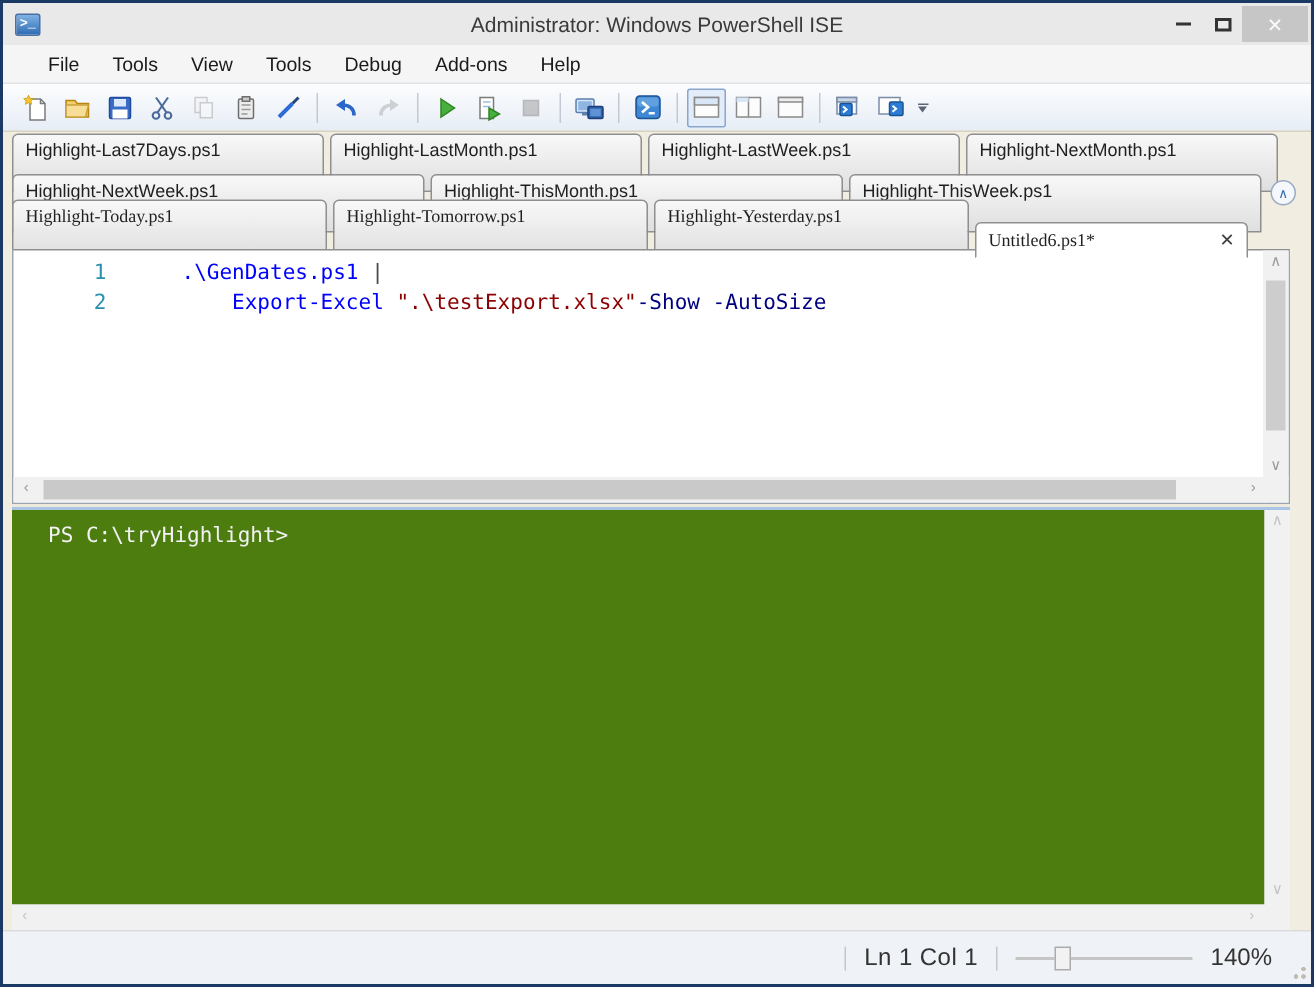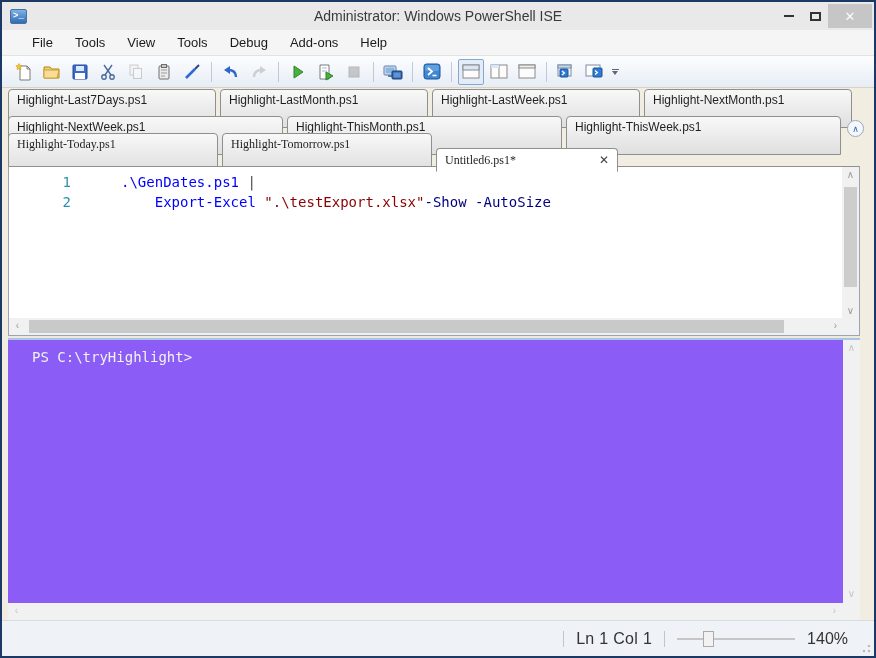--- a/index.html
+++ b/index.html
@@ -85,21 +85,21 @@
   .sb .arrow { color:#9B9B9B; font-size:10px; line-height:15px; text-align:center; position:absolute; width:17px; height:17px; }
   .sb .arrow.dim { color:#C4C4C4; }
   .editor-vscroll { right:0; top:0; width:17px; height:153px; }
   .editor-vscroll .thumb { position:absolute; left:2px; right:2px; top:20px; height:100px; background:#CDCDCD; }
   .editor-hscroll { left:0; bottom:0; height:17px; width:835px; }
   .editor-hscroll .thumb { position:absolute; top:2px; bottom:2px; left:20px; width:755px; background:#C9C9C9; }
   .corner { position:absolute; right:0; bottom:0; width:17px; height:17px; background:#F1F1F1; }
   
   .splitter { position:absolute; left:6px; top:334px; width:852px; height:4px; background:#EDE9DD; border-bottom:2px solid #A9C4E4; }
   .console { position:absolute; left:6px; top:338px; width:852px; height:280px; background:#EFEFEF; }
-  .console-body { position:absolute; left:0; top:0; right:17px; bottom:17px; background:#8b5cf6; }
+  .console-body { position:absolute; left:0; top:0; right:17px; bottom:17px; background:#4d7c0f; }
   .console-prompt { padding:8px 0 0 24px; font:14px/18px "DejaVu Sans Mono","Liberation Mono",monospace; color:#F2F2F2; white-space:pre; }
   .console-vscroll { right:0; top:0; width:17px; height:263px; }
   .console-hscroll { left:0; bottom:0; height:17px; width:835px; }
   
   .statusbar {
     position:absolute; left:0; top:618px; width:872px; height:36px;
     background:#EFF2F6; border-top:1px solid #DBDBDB;
     display:flex; align-items:center; justify-content:flex-end; font-size:16px; color:#333;
   }
   .sb-sep { width:1px; height:16px; background:#C5C5C5; margin:0 12px; }
@@ -297,20 +297,21 @@
       <div class="tab">Highlight-NextMonth.ps1</div>
     </div>
     <div class="tabrow tabrow2">
       <div class="tab">Highlight-NextWeek.ps1</div>
       <div class="tab">Highlight-ThisMonth.ps1</div>
       <div class="tab">Highlight-ThisWeek.ps1</div>
     </div>
     <div class="tabrow tabrow3">
       <div class="tab">Highlight-Today.ps1</div>
       <div class="tab">Highlight-Tomorrow.ps1</div>
+      <div class="tab">Highlight-Yesterday.ps1</div>
       <div class="tab active">
         <span>Untitled6.ps1*</span>
         <span class="tab-close">✕</span>
       </div>
     </div>
     <div class="tab-scroll-up">
       <span>∧</span>
     </div>
   </div>
 

